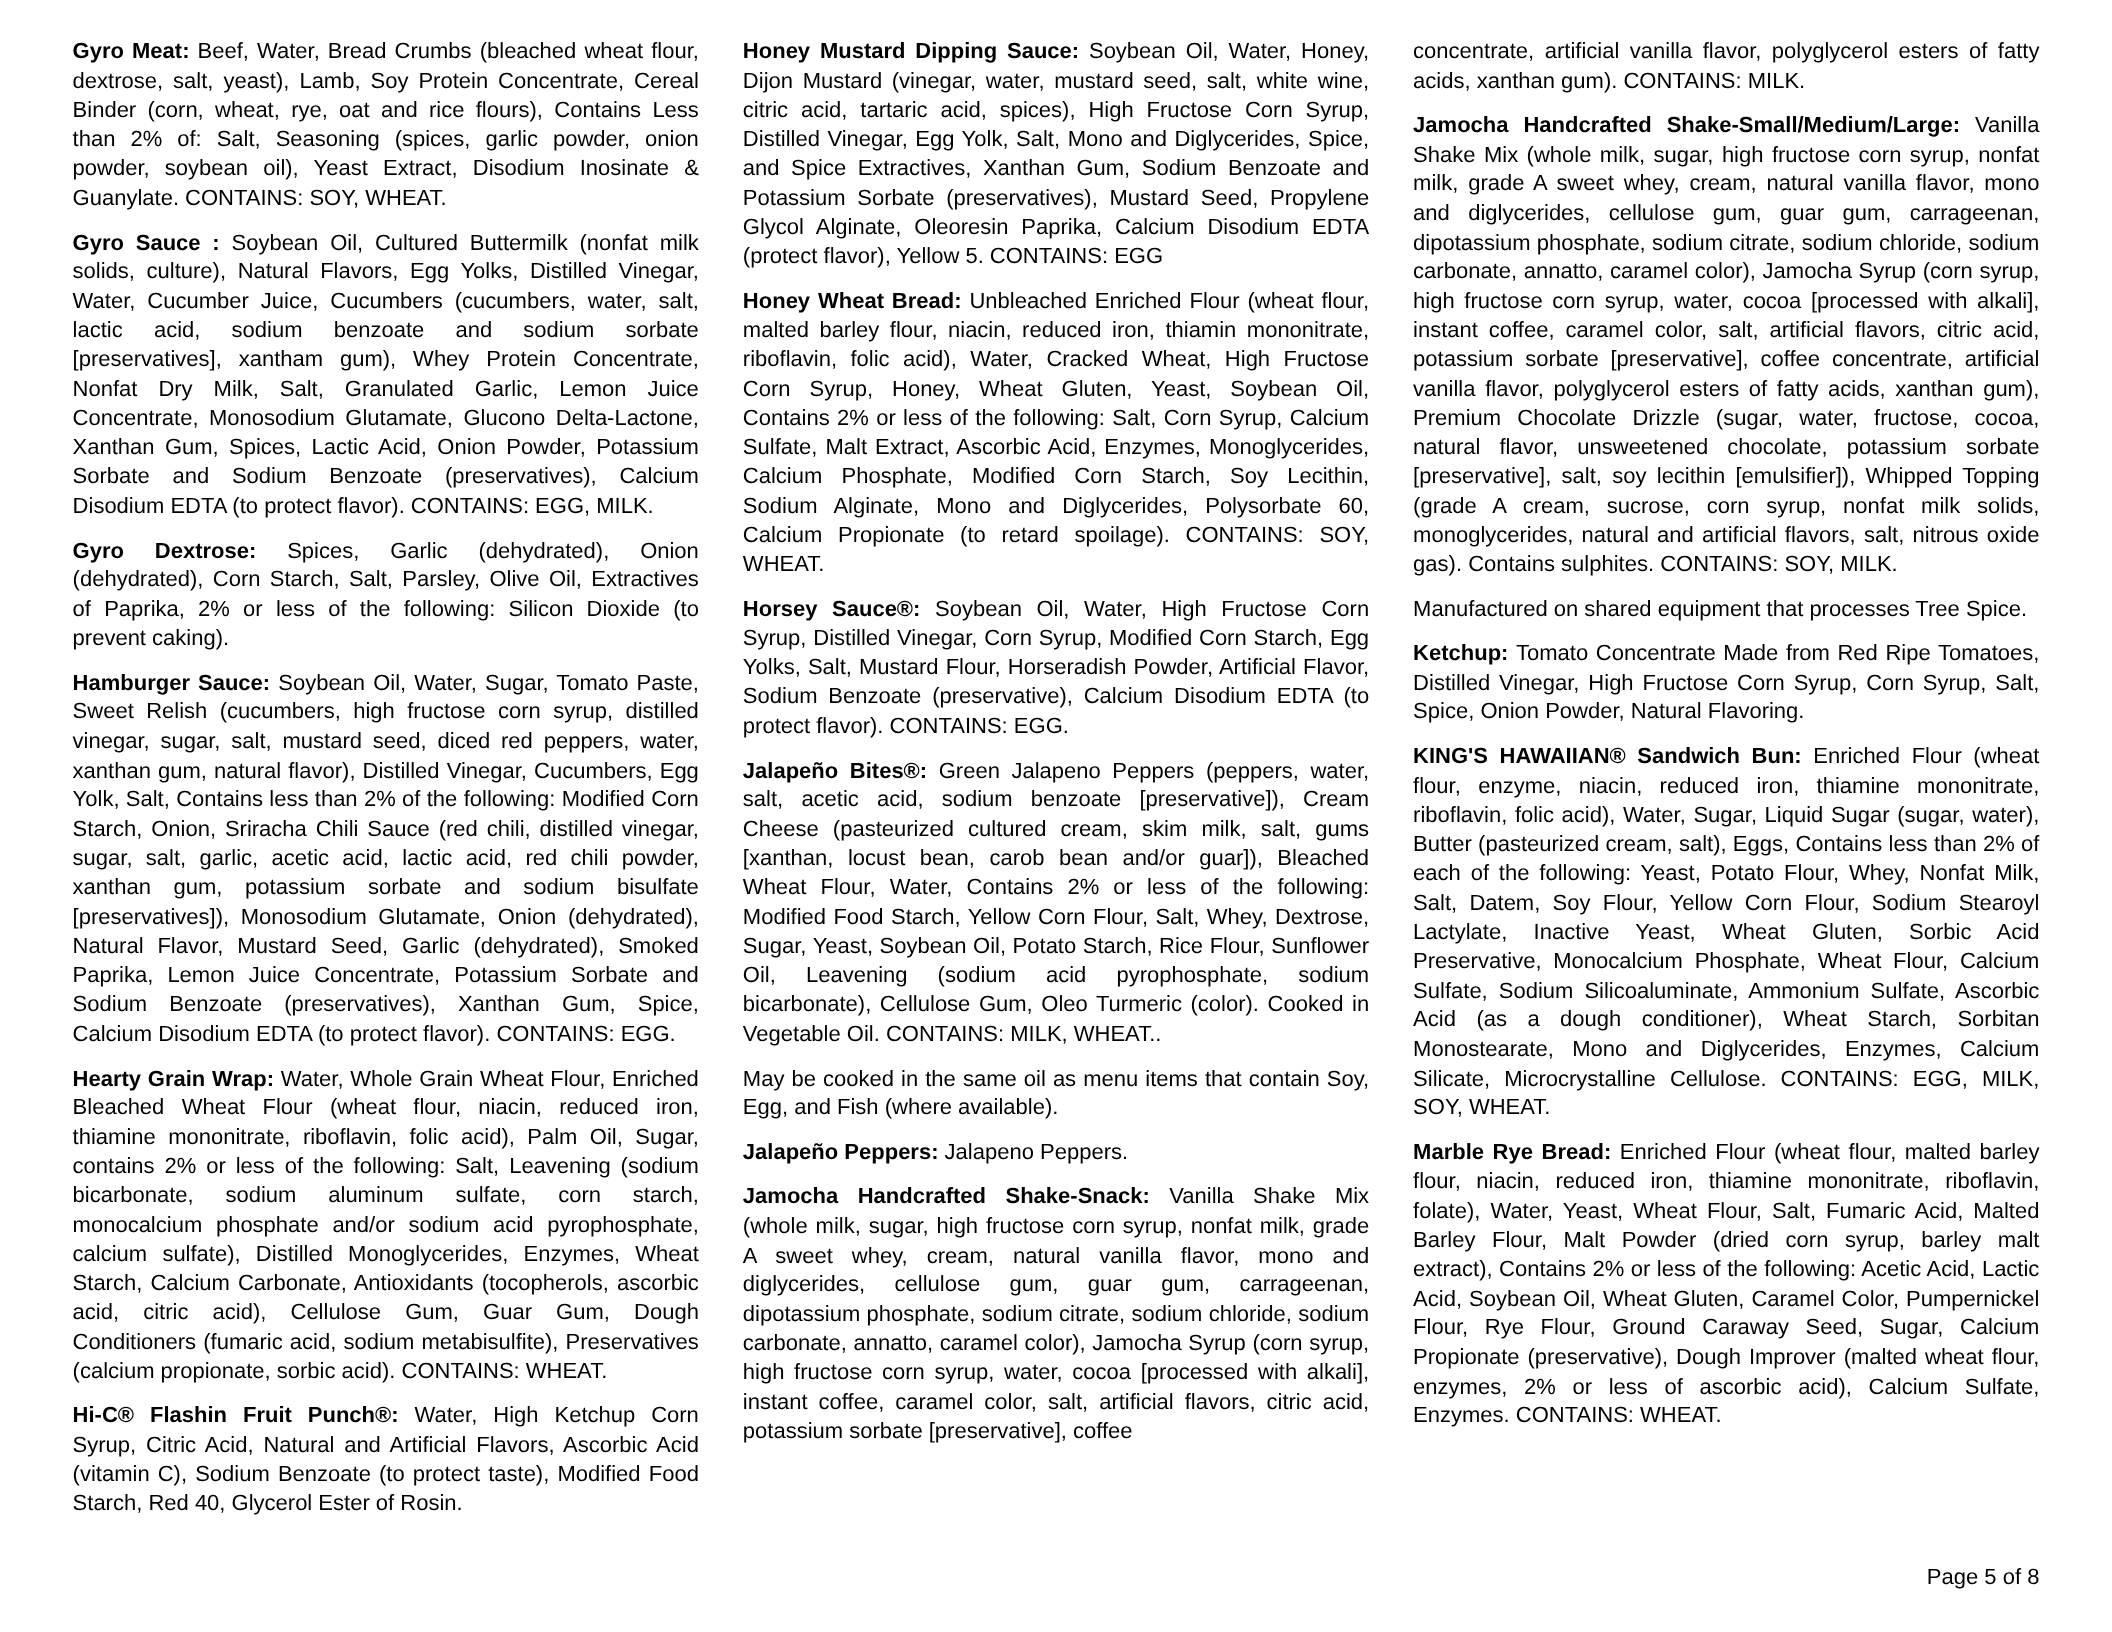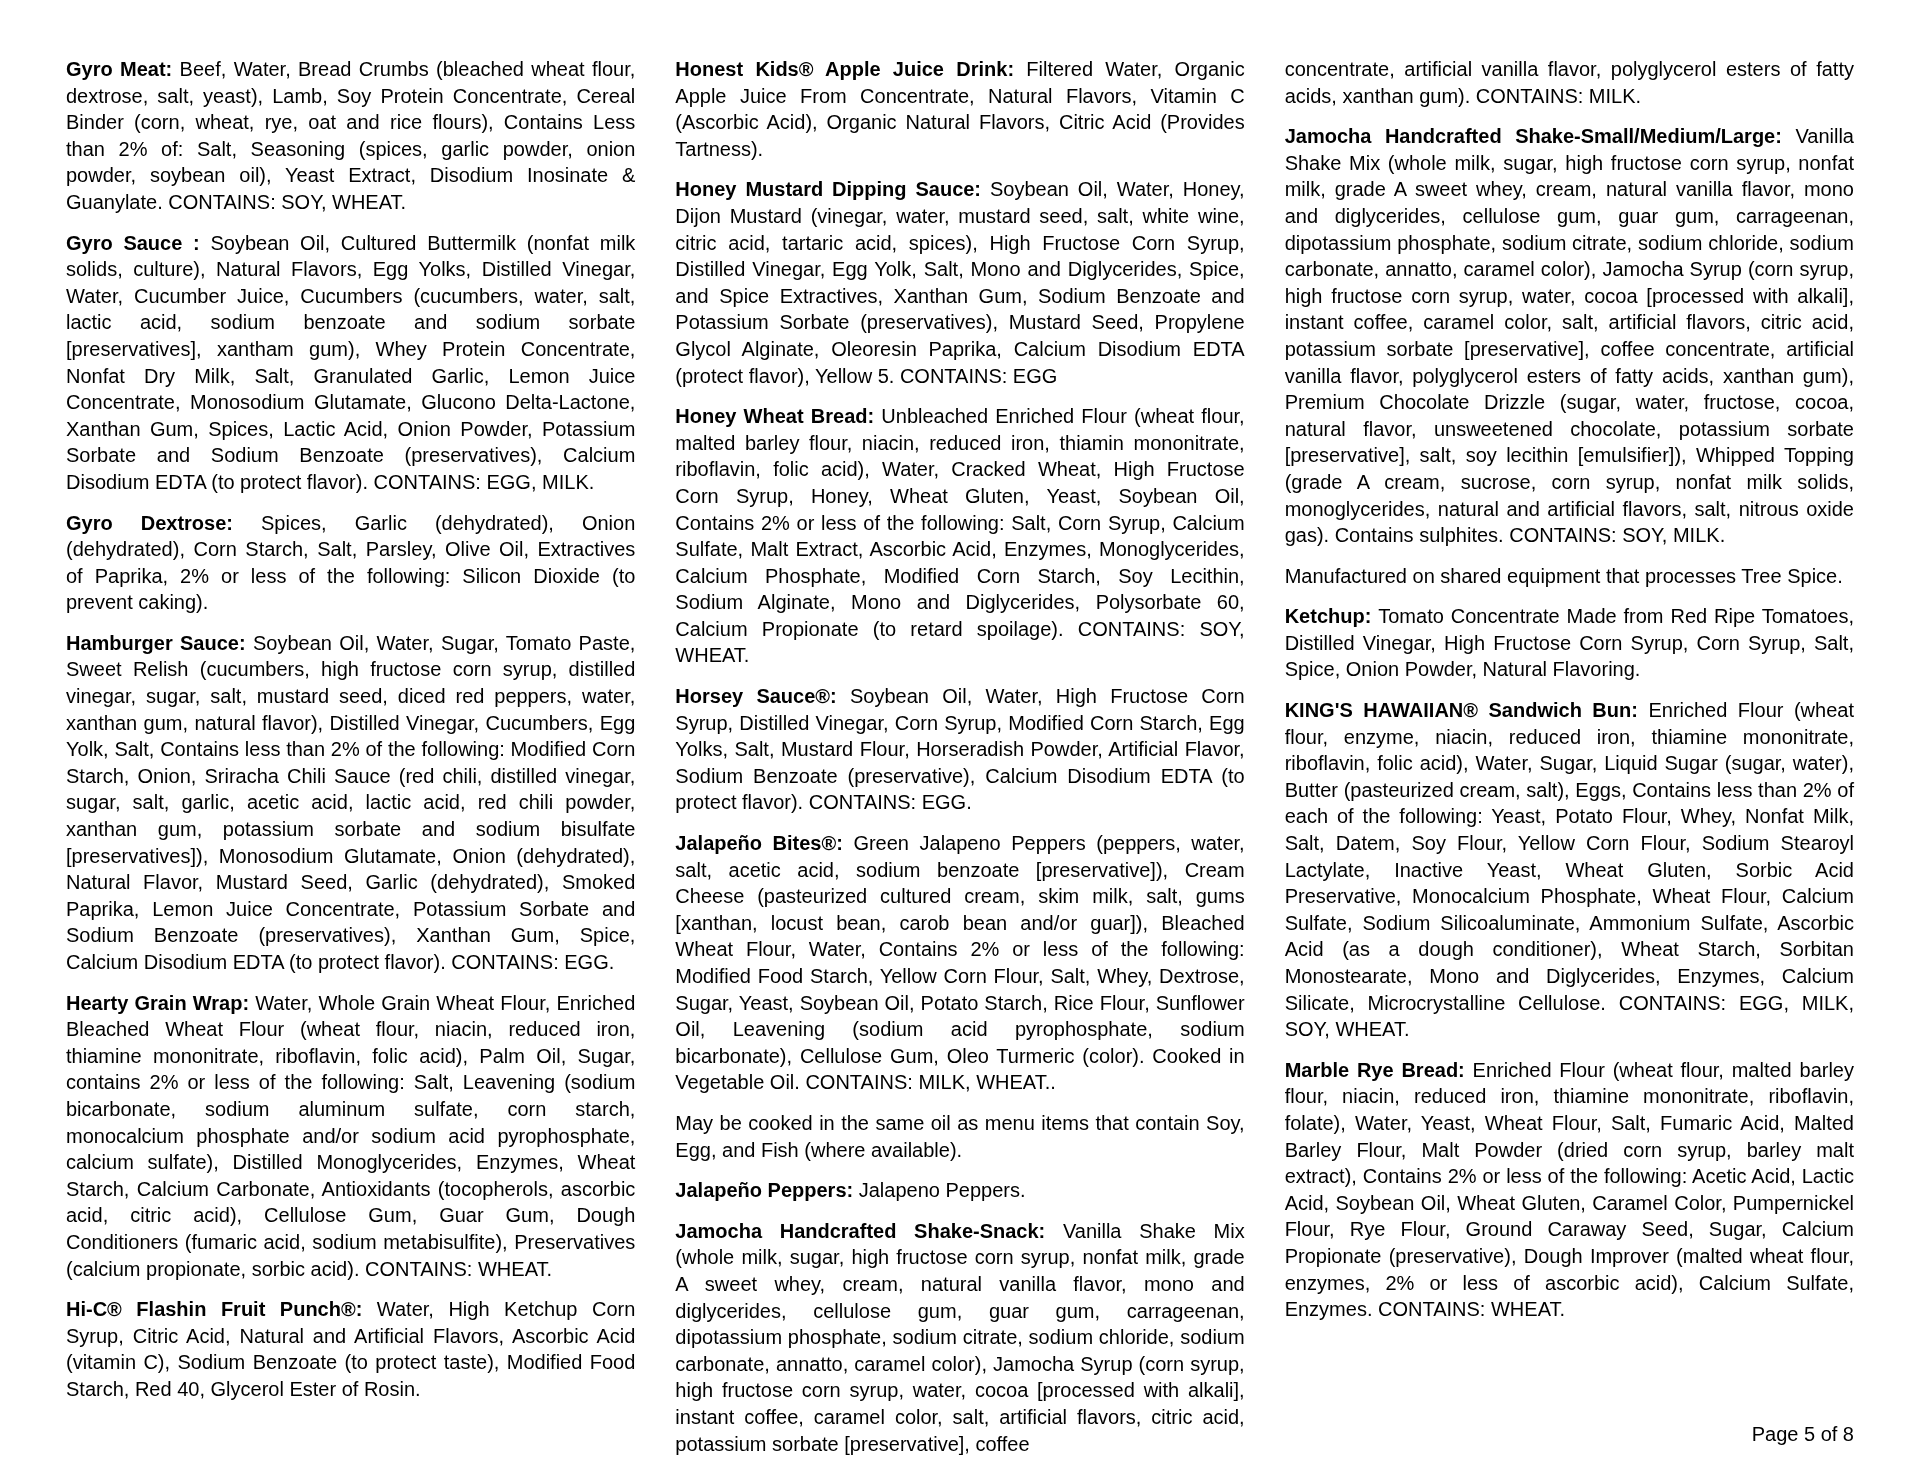--- a/index.html
+++ b/index.html
@@ -13,21 +13,21 @@
     font-family: "Liberation Sans", sans-serif;
     color: #000000;
     position: relative;
     overflow: hidden;
     box-sizing: border-box;
   }
   .page {
     box-sizing: border-box;
     width: 1920px;
     height: 1484px;
-    padding: 56px 66px 0 66px;
+    padding: 34px 66px 0 66px;
     position: relative;
   }
   .columns {
     display: flex;
     gap: 40px;
     align-items: flex-start;
   }
   .column {
     flex: 1 1 0;
     min-width: 0;
@@ -75,23 +75,20 @@
 
   <p class="entry">
     <span class="entry-title">Hearty Grain Wrap: </span><span class="entry-body">Water, Whole Grain Wheat Flour, Enriched Bleached Wheat Flour (wheat flour, niacin, reduced iron, thiamine mononitrate, riboflavin, folic acid), Palm Oil, Sugar, contains 2% or less of the following:  Salt, Leavening (sodium bicarbonate, sodium aluminum sulfate, corn starch, monocalcium phosphate and/or sodium acid pyrophosphate, calcium sulfate), Distilled Monoglycerides, Enzymes, Wheat Starch, Calcium Carbonate, Antioxidants (tocopherols, ascorbic acid, citric acid), Cellulose Gum, Guar Gum, Dough Conditioners (fumaric acid, sodium metabisulfite), Preservatives (calcium propionate, sorbic acid). CONTAINS: WHEAT.</span>
   </p>
 
   <p class="entry">
     <span class="entry-title">Hi-C® Flashin Fruit Punch®: </span><span class="entry-body">Water, High Ketchup Corn Syrup, Citric Acid, Natural and Artificial Flavors, Ascorbic Acid (vitamin C), Sodium Benzoate (to protect taste), Modified Food Starch, Red 40, Glycerol Ester of Rosin.</span>
   </p>
 </div>
       <div class="column">
-  <p class="entry">
-    <span class="entry-title">Honest Kids® Apple Juice Drink: </span><span class="entry-body">Filtered Water, Organic Apple Juice From Concentrate, Natural Flavors, Vitamin C (Ascorbic Acid), Organic Natural Flavors, Citric Acid (Provides Tartness).</span>
-  </p>
 
   <p class="entry">
     <span class="entry-title">Honey Mustard Dipping Sauce: </span><span class="entry-body">Soybean Oil, Water, Honey, Dijon Mustard (vinegar, water, mustard seed, salt, white wine, citric acid, tartaric acid, spices), High Fructose Corn Syrup, Distilled Vinegar, Egg Yolk, Salt, Mono and Diglycerides, Spice, and Spice Extractives, Xanthan Gum, Sodium Benzoate and Potassium Sorbate (preservatives), Mustard Seed, Propylene Glycol Alginate, Oleoresin Paprika, Calcium Disodium EDTA (protect flavor), Yellow 5. CONTAINS: EGG</span>
   </p>
 
   <p class="entry">
     <span class="entry-title">Honey Wheat Bread: </span><span class="entry-body">Unbleached Enriched Flour (wheat flour, malted barley flour, niacin, reduced iron, thiamin mononitrate, riboflavin, folic acid), Water, Cracked Wheat, High Fructose Corn Syrup, Honey, Wheat Gluten, Yeast, Soybean Oil, Contains 2% or less of the following:  Salt, Corn Syrup, Calcium Sulfate, Malt Extract, Ascorbic Acid, Enzymes, Monoglycerides, Calcium Phosphate, Modified Corn Starch, Soy Lecithin, Sodium Alginate, Mono and Diglycerides, Polysorbate 60, Calcium Propionate (to retard spoilage).  CONTAINS: SOY, WHEAT.</span>
   </p>
 
   <p class="entry">

